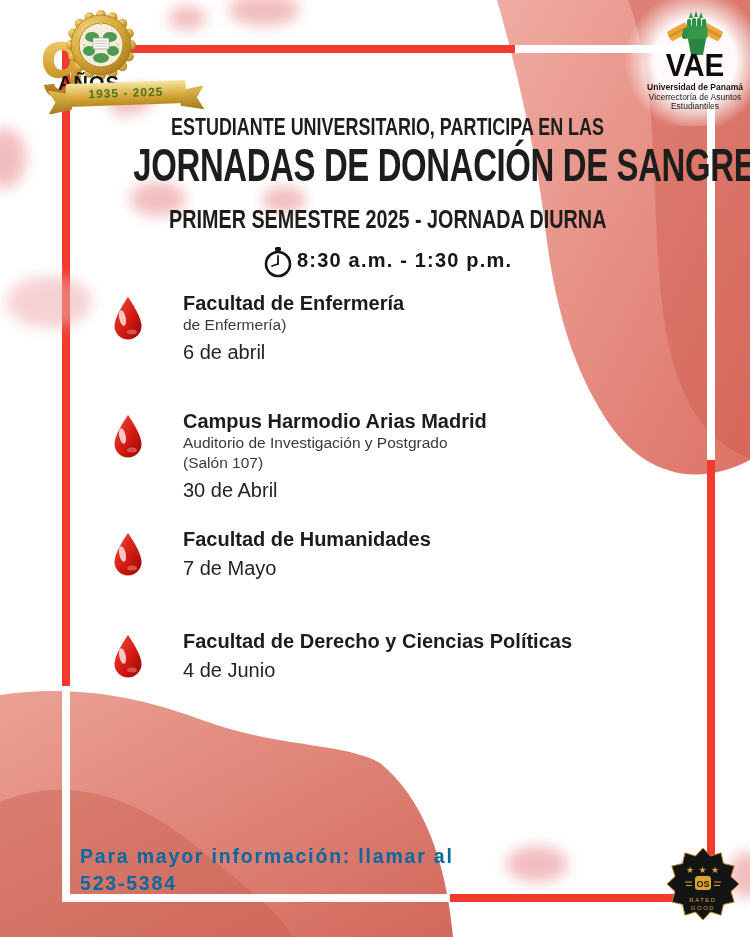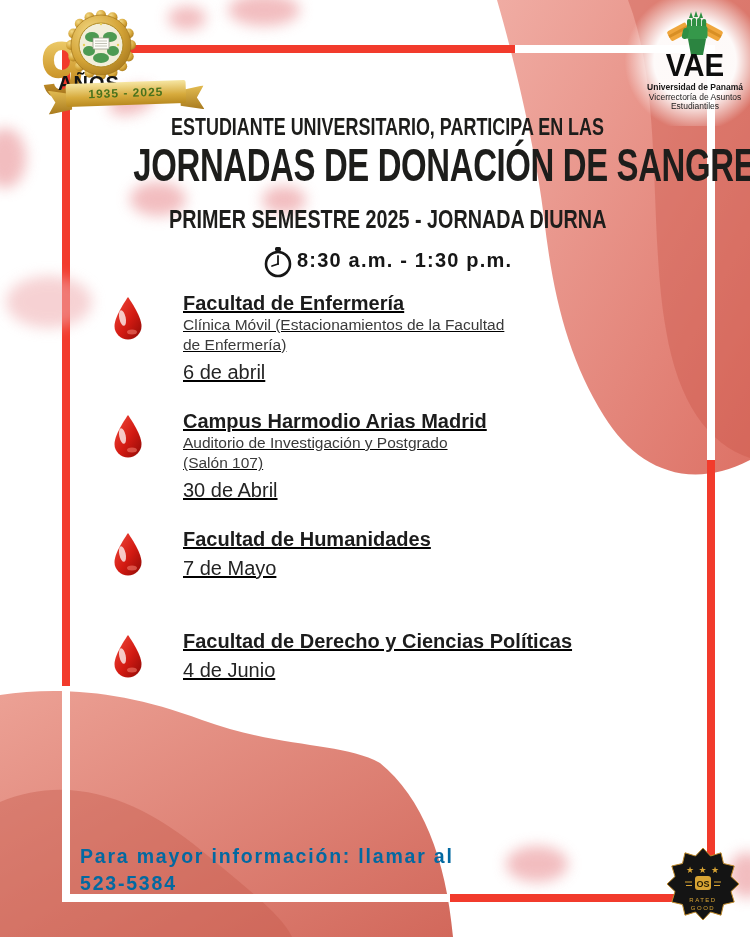--- a/index.html
+++ b/index.html
@@ -61,21 +61,21 @@
   .h-title>span{transform:scaleX(.70);}
   .h-sub{top:204px;font-size:26px;font-weight:700;}
   .h-sub>span{transform:scaleX(.76);}
   .clock-icon{position:absolute;left:262px;top:246px;z-index:5;}
   .time-text{position:absolute;left:297px;top:249px;font-size:20px;font-weight:700;
         letter-spacing:1.2px;color:#161616;z-index:5;white-space:nowrap;}
   
   .event{position:absolute;z-index:5;}
   .e0{left:113px;top:292px;} .e1{left:113px;top:410px;} .e2{left:113px;top:528px;} .e3{left:113px;top:630px;}
   .drop{position:absolute;left:0;top:4px;}
-  .ev-text{position:absolute;left:70px;top:0;white-space:nowrap;text-decoration:underline;}
+  .ev-text{position:absolute;left:70px;top:0;white-space:nowrap;}
   .ev-name{font-size:20px;font-weight:700;color:#1c1c1c;line-height:23px;}
   .ev-loc{font-size:15.5px;color:#3a3a3a;line-height:20px;}
   .ev-date{font-size:20px;color:#242424;line-height:24px;margin-top:5px;}
   
   .footer-line{position:absolute;left:80px;z-index:6;color:#0369a1;font-weight:700;
         letter-spacing:1.8px;white-space:nowrap;font-size:19.5px;}
   .f1{top:845px;} .f2{top:872px;}
   .badge{position:absolute;left:665px;top:846px;z-index:6;}
 </style>
 </head>
@@ -221,21 +221,20 @@
             <stop offset=".55" stop-color="#d31a12"></stop>
             <stop offset="1" stop-color="#8f0b07"></stop>
       </linearGradient>
         </defs>
       <path d="M15 1 C15 1 28.5 20 28.5 30 A13.5 13.5 0 0 1 1.5 30 C1.5 20 15 1 15 1 Z" fill="url(#dg)"></path>
       <ellipse cx="9.5" cy="22" rx="3.2" ry="8" fill="#ffffff" opacity=".75" transform="rotate(-12 9.5 22)"></ellipse>
       <ellipse cx="19" cy="36" rx="5" ry="2.5" fill="#ff8d7e" opacity=".5"></ellipse>
     </svg>
     <div class="ev-text">
       <div class="ev-name">Facultad de Enfermería</div>
-      <div class="ev-loc">Clínica Móvil (Estacionamientos de la Facultad</div>
       <div class="ev-loc">de Enfermería)</div>
       <div class="ev-date">6 de abril</div>
     </div>
   </div>
 
   <div class="event e1">
     <svg class="drop" width="30" height="44" viewBox="0 0 30 44">
       <path d="M15 1 C15 1 28.5 20 28.5 30 A13.5 13.5 0 0 1 1.5 30 C1.5 20 15 1 15 1 Z" fill="url(#dg)"></path>
       <ellipse cx="9.5" cy="22" rx="3.2" ry="8" fill="#ffffff" opacity=".75" transform="rotate(-12 9.5 22)"></ellipse>
       <ellipse cx="19" cy="36" rx="5" ry="2.5" fill="#ff8d7e" opacity=".5"></ellipse>

